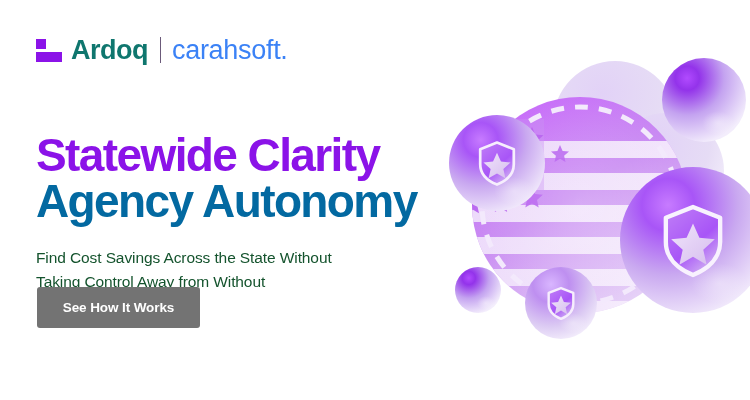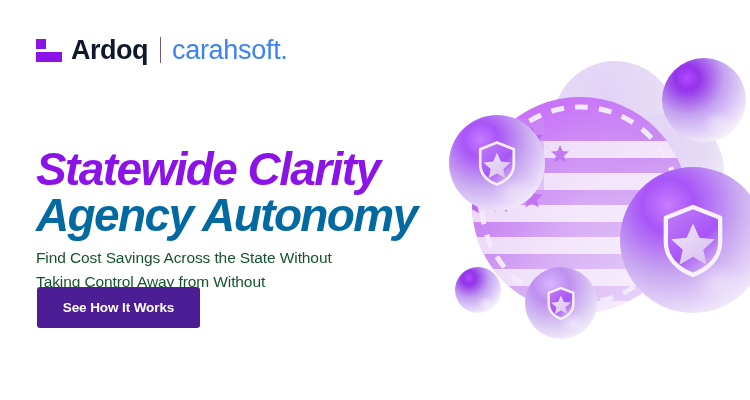--- a/index.html
+++ b/index.html
@@ -47,21 +47,21 @@
     position: absolute;
     left: 0;
     top: 15px;
     width: 26px;
     height: 10px;
     background: #8B13E8;
   }
   .logo-ardoq {
     font-size: 27px;
     font-weight: 700;
-    color: #0f172a;
+    color: #0f766e;
     letter-spacing: -0.5px;
     line-height: 1;
   }
   .logo-divider {
     width: 1px;
     height: 26px;
     background: #6B5A7A;
     margin: 0 11px 0 12px;
   }
   .logo-carahsoft {
@@ -69,23 +69,22 @@
     font-weight: 400;
     color: #3b82f6;
     letter-spacing: -0.3px;
     line-height: 1;
   }
 
   
   #headline {
     position: absolute;
     left: 36px;
-    top: 126px;
+    top: 112px;
     line-height: 0.98;
-    font-style: italic;
   }
   .headline-line {
     display: block;
     font-size: 46px;
     font-weight: 700;
     letter-spacing: -1.6px;
     white-space: nowrap;
   }
   .headline-line-1 { color: #8B13E8; }
   .headline-line-2 { color: #0369a1; }
@@ -102,21 +101,21 @@
   }
   .subhead-line { display: block; white-space: nowrap; }
 
   
   #cta-button {
     position: absolute;
     left: 37px;
     top: 287px;
     width: 163px;
     height: 41px;
-    background: #4c1d95;
+    background: #737373;
     border: none;
     border-radius: 3px;
     color: #ffffff;
     font-family: "Liberation Sans", sans-serif;
     font-size: 13.5px;
     font-weight: 700;
     letter-spacing: -0.1px;
     cursor: pointer;
     display: flex;
     align-items: center;

